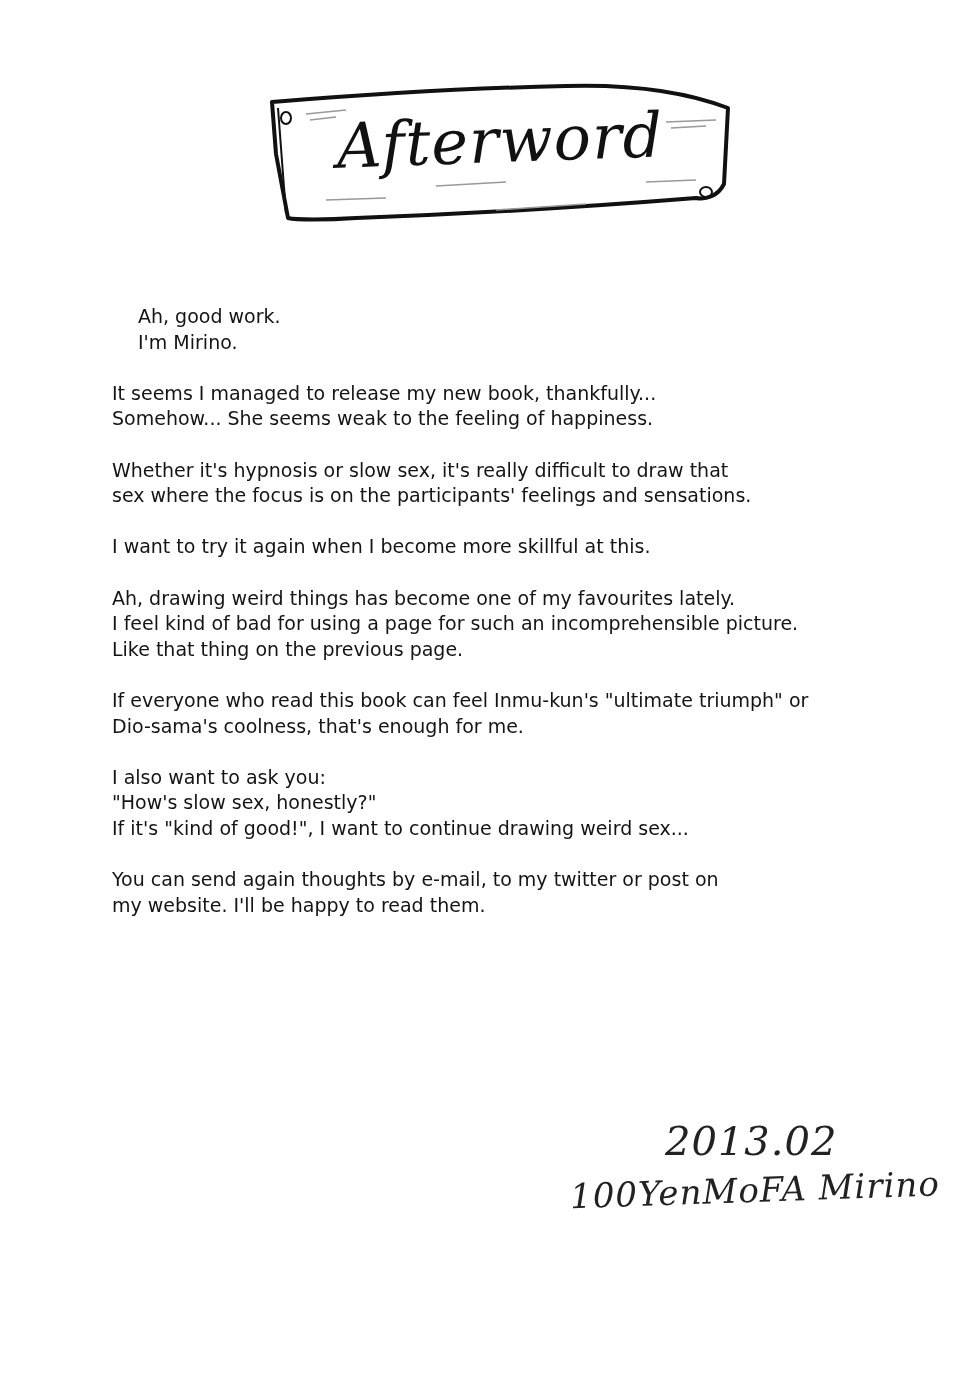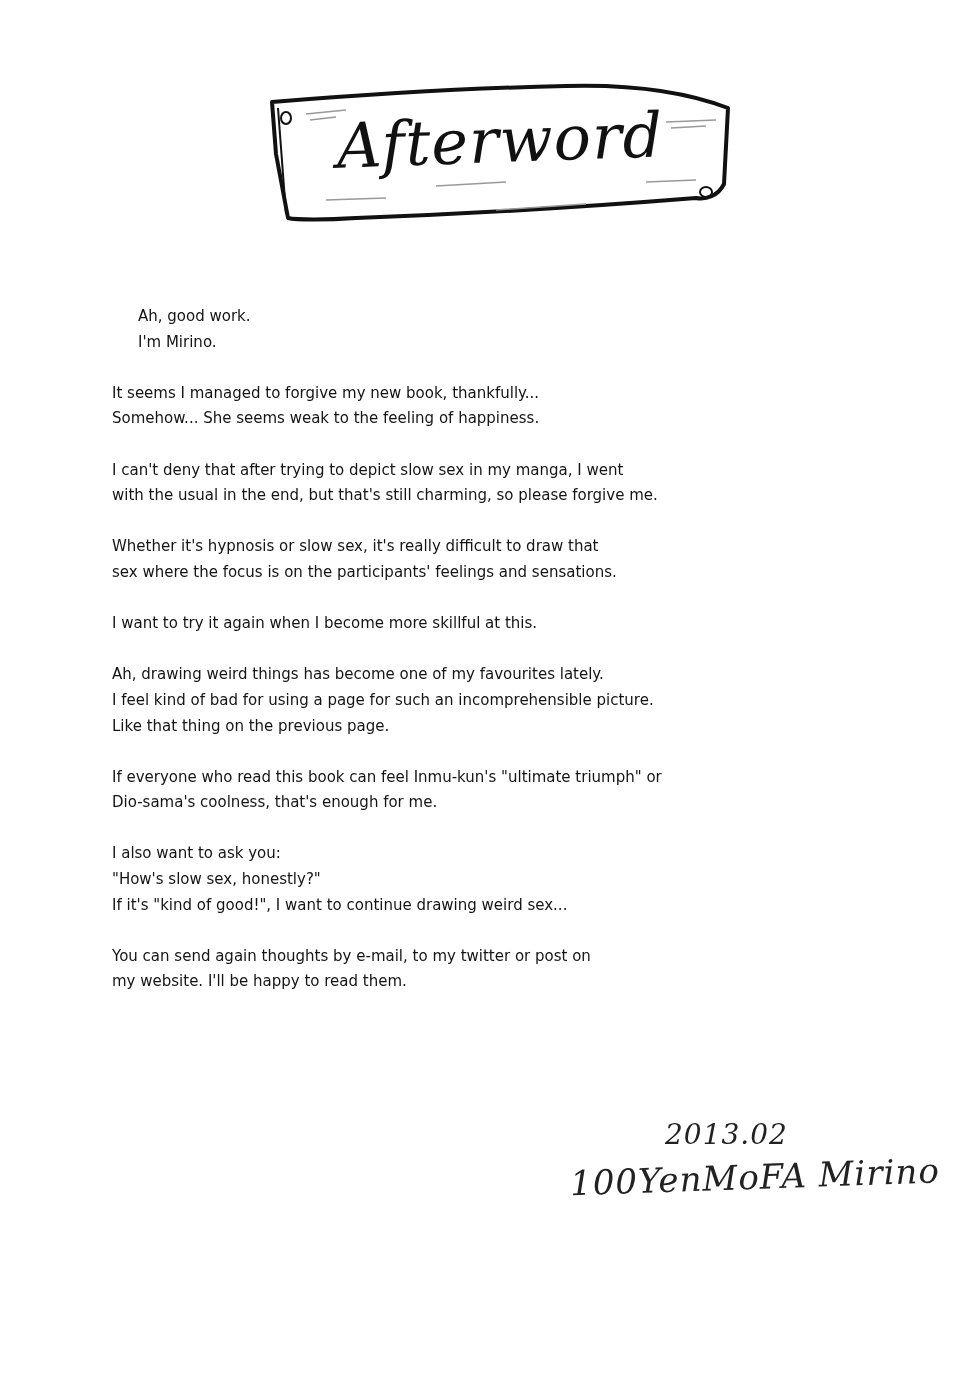--- a/index.html
+++ b/index.html
@@ -7,29 +7,29 @@
            font-family: "DejaVu Sans", sans-serif; color: #111; }
     .page { position: absolute; left: 0; top: 0; width: 980px; height: 1400px; background: #fff; }
 
     .sign { position: absolute; left: 266px; top: 74px; width: 468px; height: 150px; }
     .sign svg { position: absolute; left: 0; top: 0; }
     .sign-title { position: absolute; left: 0; top: 30px; width: 468px; text-align: center;
                   font-family: "DejaVu Serif", serif; font-style: italic; font-size: 62px;
                   letter-spacing: 1px; color: #111; transform: rotate(-2deg); }
 
     .body-text { position: absolute; left: 112px; top: 304px; width: 840px;
-                 font-family: "DejaVu Sans", sans-serif; font-size: 15px; line-height: 25.6px;
+                 font-family: "DejaVu Sans", sans-serif; font-size: 19px; line-height: 25.6px;
                  color: #141414; }
     .para { margin: 0 0 25.6px 0; }
     .para .line { display: block; white-space: nowrap; }
     .para.indent { padding-left: 26px; }
 
     .signature { position: absolute; left: 560px; top: 1118px; width: 380px; }
     .sig-date { display: block; text-align: left; padding-left: 105px;
-                font-family: "DejaVu Serif", serif; font-style: italic; font-size: 28px; color: #222;
+                font-family: "DejaVu Serif", serif; font-style: italic; font-size: 40px; color: #222;
                 letter-spacing: 1px; }
     .sig-name { display: block; margin-top: 6px; padding-left: 10px;
                 font-family: "DejaVu Serif", serif; font-style: italic; font-size: 34px; color: #222;
                 letter-spacing: 1px; transform: rotate(-2deg); }
   </style>
 </head>
 <body>
 
 <div class="page">
 
@@ -43,26 +43,22 @@
     </svg>
     <div class="sign-title">Afterword</div>
   </div>
 
   <div class="body-text">
     <p class="para indent">
       <span class="line">Ah, good work.</span>
       <span class="line">I'm Mirino.</span>
     </p>
     <p class="para">
-      <span class="line">It seems I managed to forgive my new book, thankfully...</span>
+      <span class="line">It seems I managed to release my new book, thankfully...</span>
       <span class="line">Somehow... She seems  weak to the feeling of happiness.</span>
-    </p>
-    <p class="para">
-      <span class="line">I can't deny that after trying to depict slow sex in my manga, I went</span>
-      <span class="line">with the usual in the end, but that's still charming, so please forgive me.</span>
     </p>
     <p class="para">
       <span class="line">Whether it's hypnosis or slow sex, it's really difficult to draw that</span>
       <span class="line">sex where the focus is on the participants' feelings and sensations.</span>
     </p>
     <p class="para">
       <span class="line">I want to try it again when I become more skillful at this.</span>
     </p>
     <p class="para">
       <span class="line">Ah, drawing weird things has become one of my favourites lately.</span>

